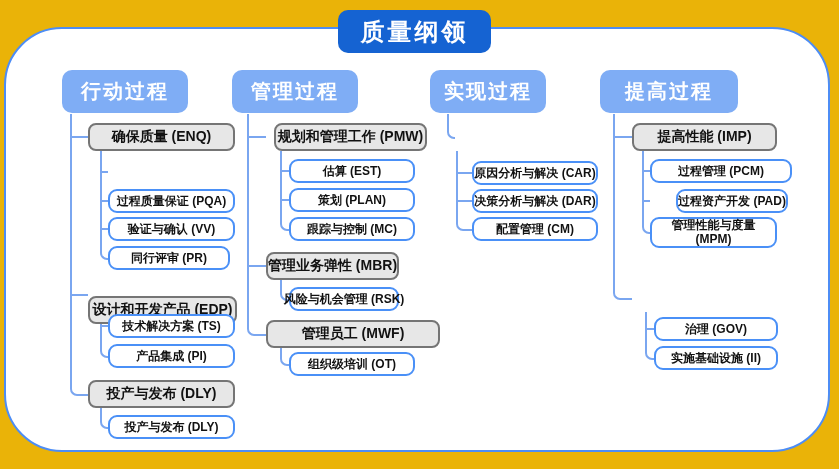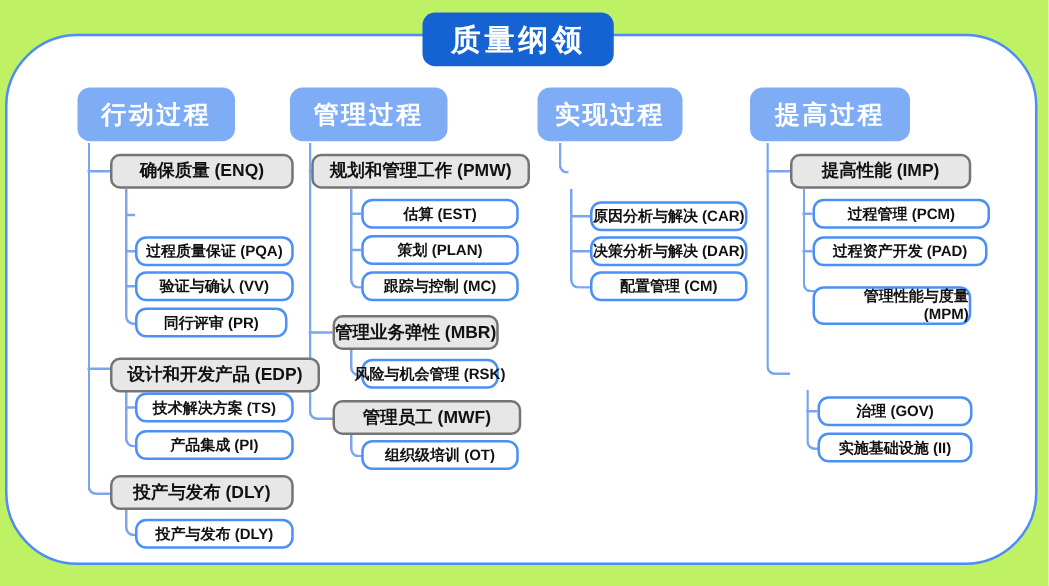--- a/index.html
+++ b/index.html
@@ -1,31 +1,31 @@
 <!DOCTYPE html>
 <html><head>
 <meta charset="utf-8">
 <style>
   html,body{margin:0;padding:0;background:#fff;}
-  .canvas{position:relative;width:839px;height:469px;background:#bef264;overflow:hidden;
+  .canvas{position:relative;width:839px;height:469px;background:#eab308;overflow:hidden;
           font-family:"Liberation Sans","DejaVu Sans",sans-serif;}
   .frame{position:absolute;left:4px;top:27px;width:822px;height:421px;
          border:2px solid #4d8df5;border-radius:58px;background:#fff;}
   .title{position:absolute;left:338px;top:10px;width:153px;height:43px;background:#1563d2;
          color:#fff;font-size:24px;font-weight:bold;border-radius:10px;letter-spacing:3px;
          display:flex;align-items:center;justify-content:center;}
   .hdr{position:absolute;height:43px;background:#7fadf5;color:#fff;font-size:20px;font-weight:bold;
        border-radius:10px;letter-spacing:2px;display:flex;align-items:center;justify-content:center;}
   .gbox{position:absolute;height:28px;background:#e7e7e7;border:2px solid #757575;border-radius:8px;
         color:#111;font-size:14px;font-weight:bold;white-space:nowrap;
         display:flex;align-items:center;justify-content:center;box-sizing:border-box;}
   .leaf{position:absolute;height:24px;background:#fff;border:2px solid #4a90f7;border-radius:9px;
         color:#111;font-size:12px;font-weight:bold;white-space:nowrap;
         display:flex;align-items:center;justify-content:center;box-sizing:border-box;}
-  .leaf.wrap{white-space:normal;text-align:right;line-height:1.1;margin-top:12px;}
+  .leaf.wrap{white-space:normal;text-align:center;line-height:1.1;}
   .cv{position:absolute;border-left:2px solid #7aa6f0;border-bottom:2px solid #7aa6f0;
       border-bottom-left-radius:7px;}
   .ch{position:absolute;border-top:2px solid #7aa6f0;height:0;}
 </style>
 </head>
 <body>
 
 <div class="canvas">
 
   <div class="frame"></div>
@@ -63,42 +63,42 @@
   <div class="cv" style="left:645px;top:312px;width:9px;height:46px"></div>
   <div class="ch" style="left:645px;top:328px;width:9px"></div>
 
   <div class="title">质量纲领</div>
 
   <div class="hdr" style="left:62px;top:70px;width:126px">行动过程</div>
   <div class="gbox" style="left:88px;top:123px;width:147px">确保质量 (ENQ)</div>
   <div class="leaf" style="left:108px;top:217px;width:127px">验证与确认 (VV)</div>
   <div class="leaf" style="left:108px;top:189px;width:127px">过程质量保证 (PQA)</div>
   <div class="leaf" style="left:108px;top:246px;width:122px">同行评审 (PR)</div>
-  <div class="gbox" style="left:88px;top:286px;width:168px">设计和开发产品 (EDP)</div>
+  <div class="gbox" style="left:88px;top:296px;width:149px">设计和开发产品 (EDP)</div>
   <div class="leaf" style="left:108px;top:314px;width:127px">技术解决方案 (TS)</div>
   <div class="leaf" style="left:108px;top:344px;width:127px">产品集成 (PI)</div>
   <div class="gbox" style="left:88px;top:380px;width:147px">投产与发布 (DLY)</div>
   <div class="leaf" style="left:108px;top:415px;width:127px">投产与发布 (DLY)</div>
 
   <div class="hdr" style="left:232px;top:70px;width:126px">管理过程</div>
-  <div class="gbox" style="left:249px;top:123px;width:175px">规划和管理工作 (PMW)</div>
+  <div class="gbox" style="left:274px;top:123px;width:153px">规划和管理工作 (PMW)</div>
   <div class="leaf" style="left:289px;top:159px;width:126px">估算 (EST)</div>
   <div class="leaf" style="left:289px;top:188px;width:126px">策划 (PLAN)</div>
   <div class="leaf" style="left:289px;top:217px;width:126px">跟踪与控制 (MC)</div>
   <div class="gbox" style="left:266px;top:252px;width:133px">管理业务弹性 (MBR)</div>
   <div class="leaf" style="left:289px;top:287px;width:110px">风险与机会管理 (RSK)</div>
-  <div class="gbox" style="left:266px;top:320px;width:151px">管理员工 (MWF)</div>
+  <div class="gbox" style="left:266px;top:320px;width:174px">管理员工 (MWF)</div>
   <div class="leaf" style="left:289px;top:352px;width:126px">组织级培训 (OT)</div>
 
   <div class="hdr" style="left:430px;top:70px;width:116px">实现过程</div>
   <div class="leaf" style="left:472px;top:161px;width:126px">原因分析与解决 (CAR)</div>
   <div class="leaf" style="left:472px;top:189px;width:126px">决策分析与解决 (DAR)</div>
   <div class="leaf" style="left:472px;top:217px;width:126px">配置管理 (CM)</div>
 
-  <div class="hdr" style="left:600px;top:70px;width:128px">提高过程</div>
+  <div class="hdr" style="left:600px;top:70px;width:138px">提高过程</div>
   <div class="gbox" style="left:632px;top:123px;width:145px">提高性能 (IMP)</div>
   <div class="leaf" style="left:650px;top:159px;width:142px">过程管理 (PCM)</div>
-  <div class="leaf" style="left:650px;top:189px;width:140px">过程资产开发 (PAD)</div>
+  <div class="leaf" style="left:676px;top:189px;width:112px">过程资产开发 (PAD)</div>
   <div class="leaf wrap" style="left:650px;top:217px;width:127px;height:31px">管理性能与度量 (MPM)</div>
   <div class="leaf" style="left:654px;top:317px;width:124px">治理 (GOV)</div>
   <div class="leaf" style="left:654px;top:346px;width:124px">实施基础设施 (II)</div>
 
 </div>
 
 </body></html>

